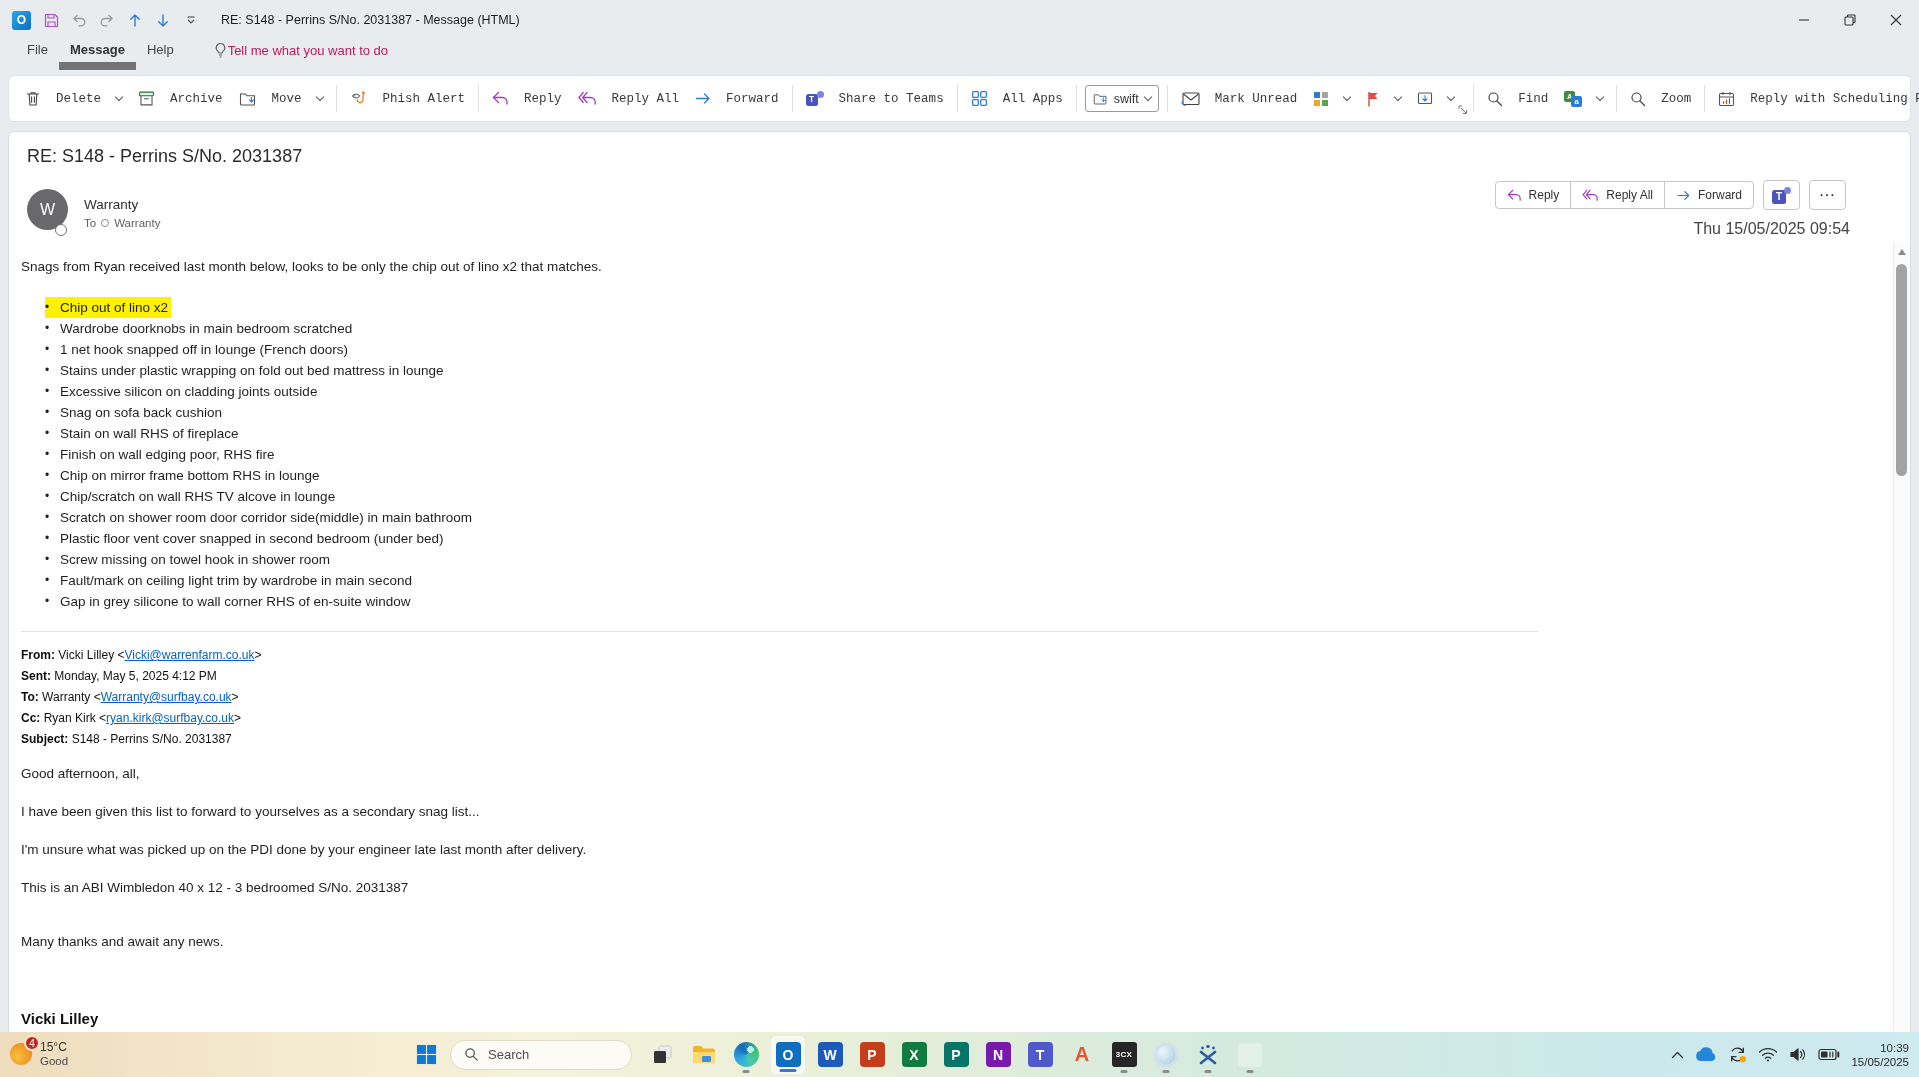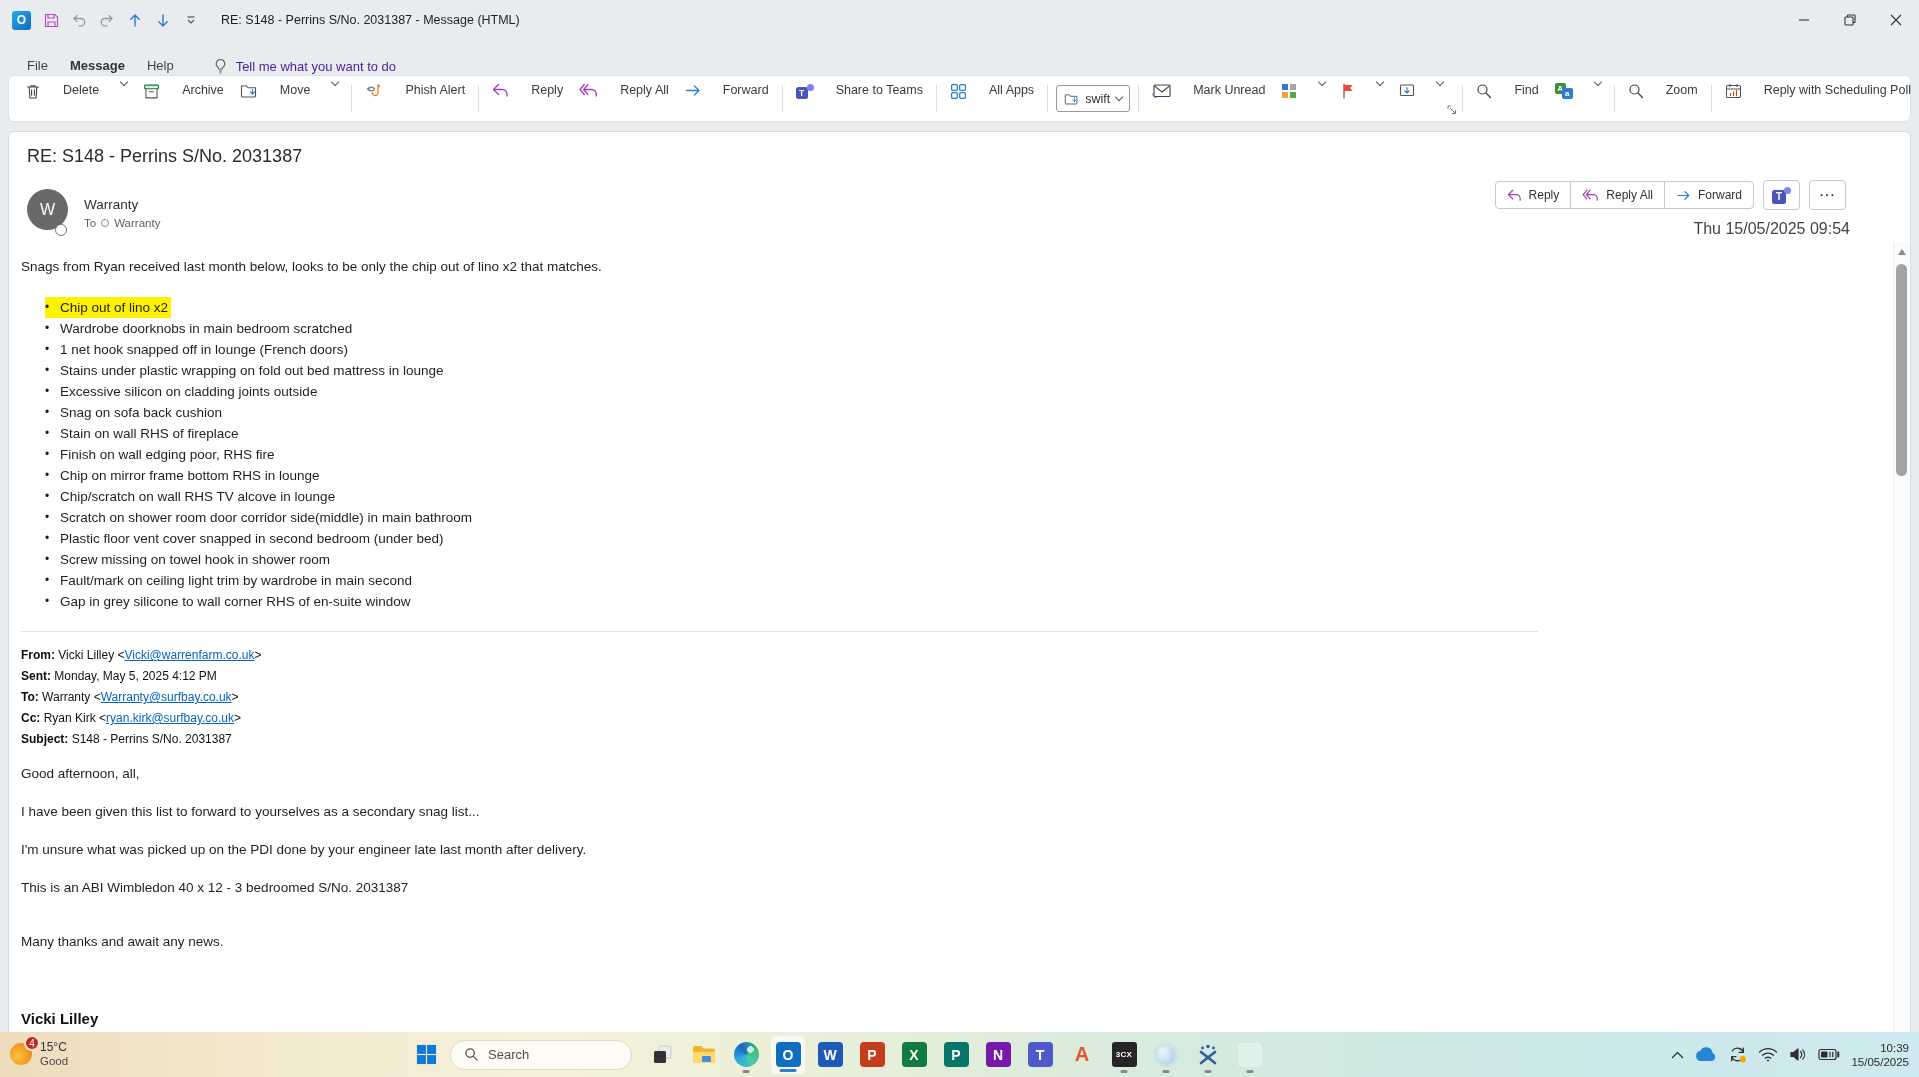--- a/index.html
+++ b/index.html
@@ -9,28 +9,28 @@
 
   
   .titlebar { position:absolute; left:0; top:0; right:0; height:40px; display:flex; align-items:center; padding-left:12px; gap:4px; }
   .qatbtn { width:24px; height:24px; border:none; background:none; display:flex; align-items:center; justify-content:center; }
   .ol-logo { width:19px; height:19px; border-radius:3px; background:linear-gradient(135deg,#28a8ea,#0f6cbd); color:#fff; font-size:12px; font-weight:700; display:flex; align-items:center; justify-content:center; margin-right:4px; }
   .tb-title { font-size:12.5px; color:#1d1d1d; margin-left:14px; white-space:nowrap;text-align:right; }
   .win-controls { position:absolute; right:0; top:0; height:40px; display:flex; }
   .win-controls button { width:46px; height:100%; border:none; background:none; display:flex; align-items:center; justify-content:center; }
 
   
-  .menubar { position:absolute; left:0; top:52px; right:0; height:34px; display:flex; align-items:flex-start; padding-left:16px; }
+  .menubar { position:absolute; left:0; top:36px; right:0; height:34px; display:flex; align-items:flex-start; padding-left:16px; }
   .menu-item { font-size:13px; color:#444; padding:6px 11px 8px; border:none; background:none; font-family:inherit; }
-  .menu-item.active { color:#333; font-weight:700; border-bottom:3px solid #737373; padding-bottom:5px; }
-  .tellme { display:flex; align-items:center; gap:8px; margin-left:28px; padding-top:6px; font-size:13px; color:#4c1d95;justify-content:flex-end; }
+  .menu-item.active { color:#333; font-weight:700; border-bottom:8px solid #737373; padding-bottom:5px; }
+  .tellme { display:flex; align-items:center; margin-left:28px; padding-top:6px; font-size:13px; color:#be185d;justify-content:flex-end; }
 
   
   .ribbon { position:absolute; left:8px; right:8px; top:75px; height:47px; background:#fff; border:1px solid #dfe2e6; border-radius:6px; display:flex; align-items:center; padding:0 8px; }
-  .rbtn { display:flex; gap:22px; height:32px; padding:0 8px; border:none; background:none; font-size:12.5px; color:#3a3a3a; font-family:Liberation Sans, sans-serif; white-space:nowrap; }
+  .rbtn { display:flex; align-items:center; gap:15px; height:32px; padding:0 8px; border:none; background:none; font-size:12.5px; color:#3a3a3a; font-family:Liberation Mono, monospace; white-space:nowrap; }
   .rsep { width:1px; height:27px; background:#dcdfe2; margin:0 5px; flex:none; }
   .caret { width:6px; height:6px; border-right:1.4px solid #565656; border-bottom:1.4px solid #565656; transform:rotate(45deg); display:inline-block; margin-top:-4px; flex:none; }
   .swift-combo { display:flex; align-items:center; gap:6px; width:102px; height:27px; border:1px solid #9a9a9a; border-radius:3px; background:#fff; padding:0 7px; font-size:12.5px; color:#333; margin:0 3px; }
   .swift-combo .caret { margin-left:auto; }
   .dlauncher { align-self:flex-end; margin:0 0 6px -4px; border:none; background:none; }
   .ellipsis { font-size:17px; color:#3a3a3a; letter-spacing:1px; line-height:10px; display:inline-block; margin-top:-8px; }
   .ribbon-collapse { margin-left:38px; border:none; background:none; }
   .teams-ic { position:relative; width:18px; height:17px; display:inline-block; flex:none; }
   .teams-ic .t-main { position:absolute; left:0; top:4px; width:12px; height:12px; background:#4b53bc; border-radius:2.5px; color:#fff; font-size:8.5px; font-weight:700; font-style:normal; display:flex; align-items:center; justify-content:center; }
   .teams-ic .t-dot { position:absolute; right:0; top:1px; width:7px; height:7px; border-radius:50%; background:#7b83eb; }

